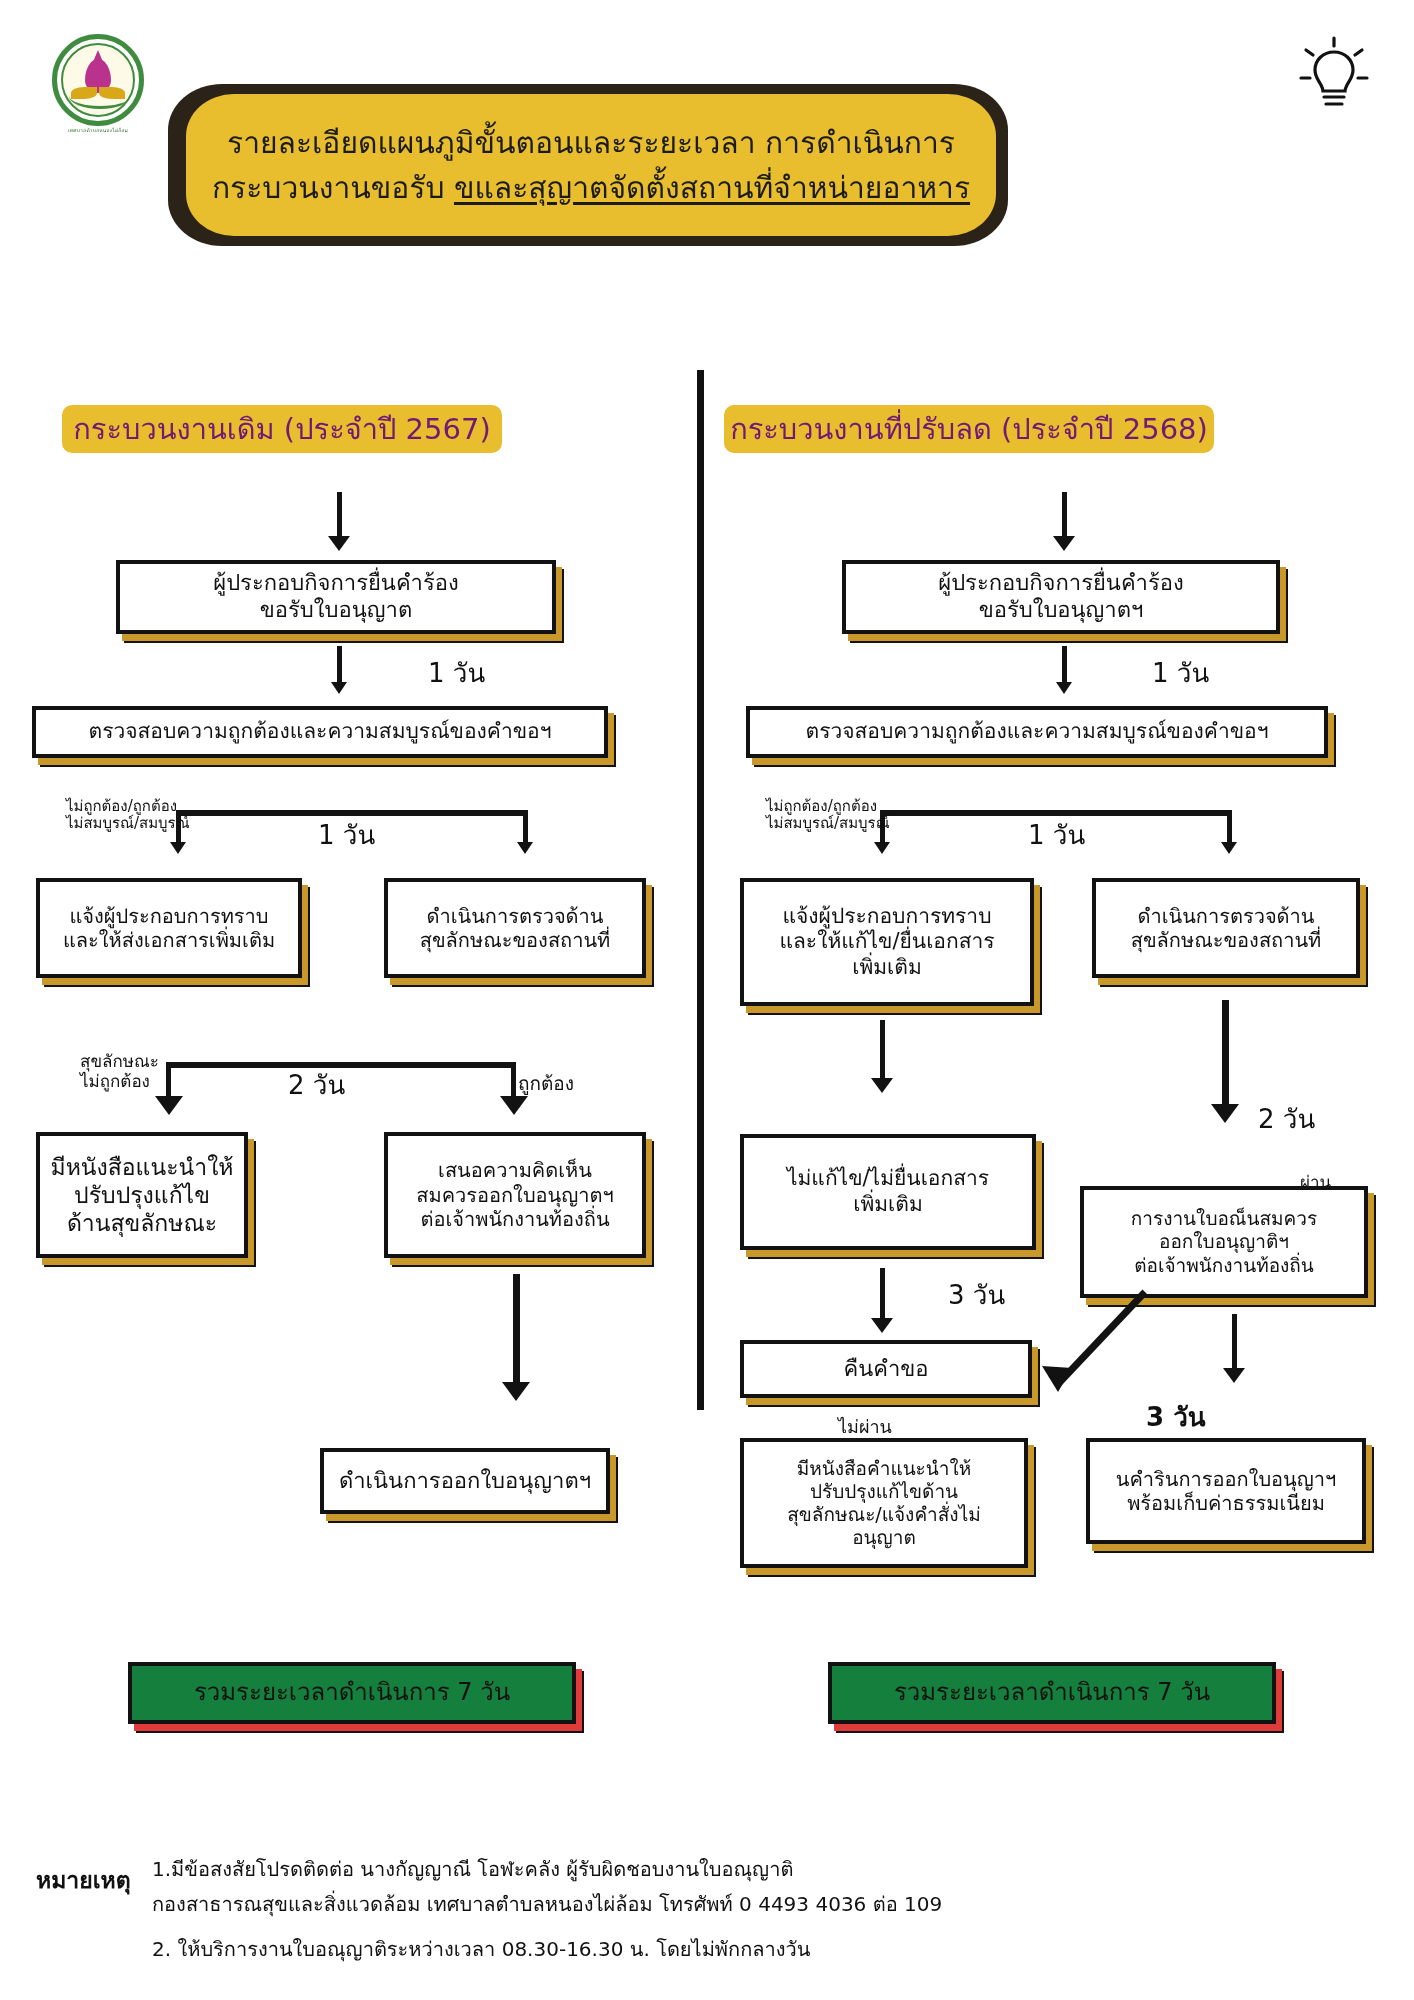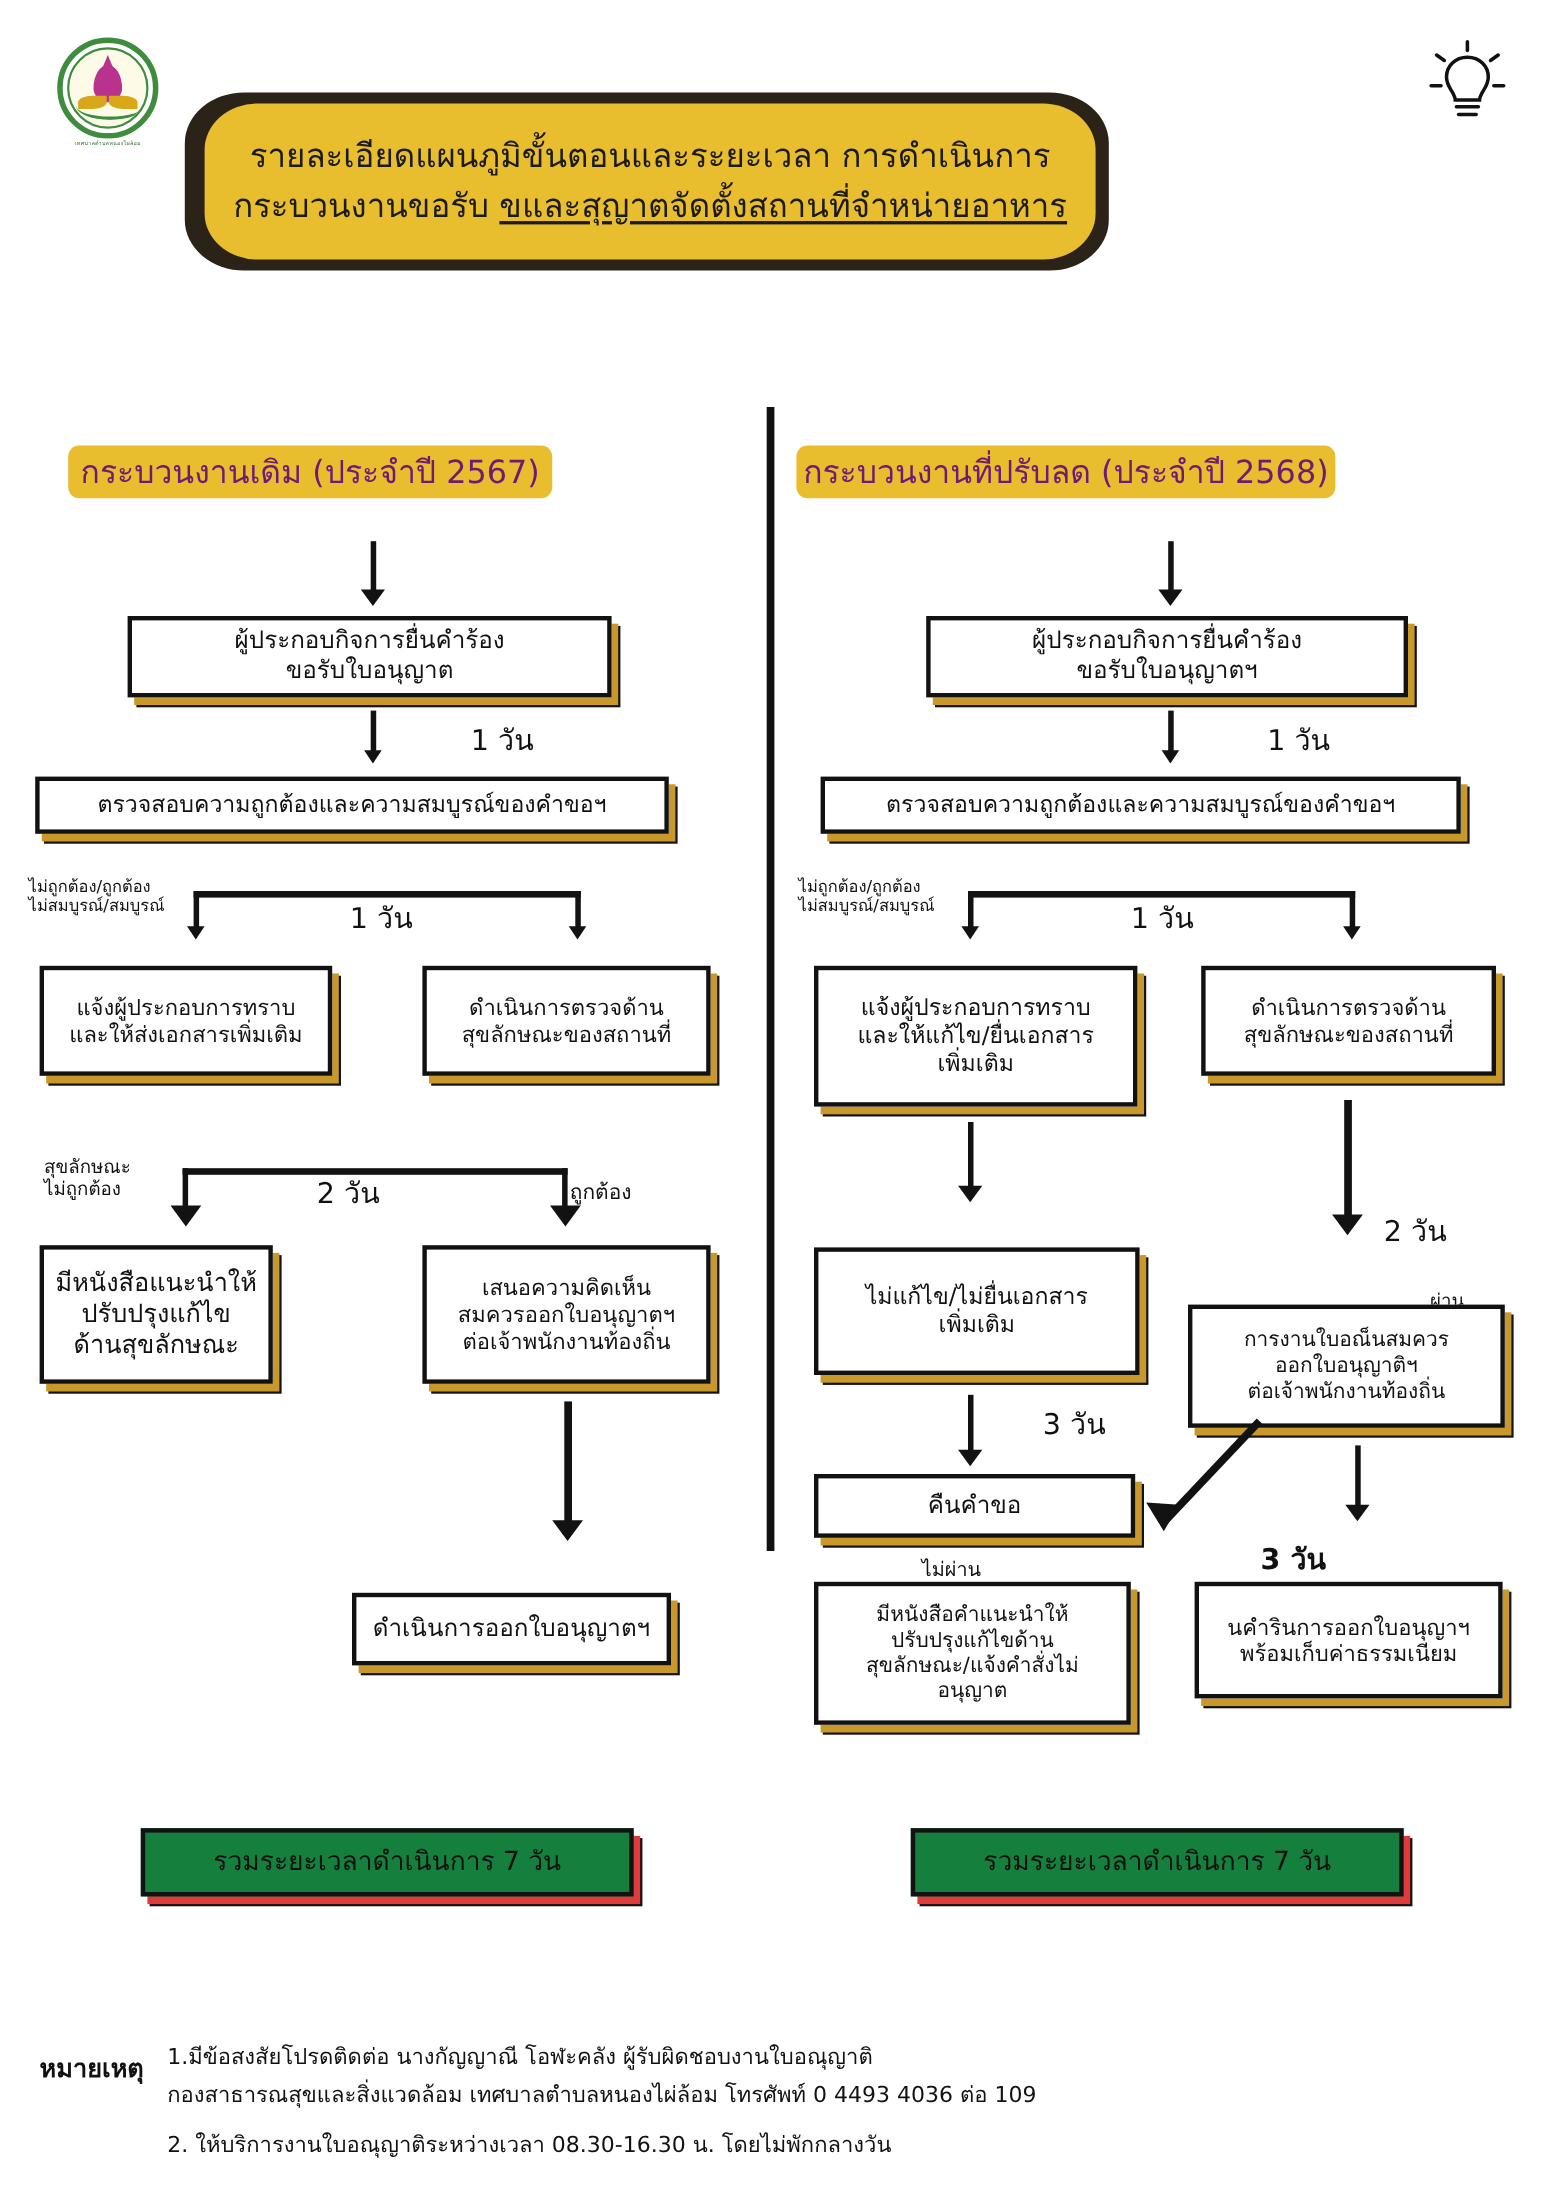--- a/index.html
+++ b/index.html
@@ -118,21 +118,21 @@
   }
   .arrowhead.big {
     border-left:14px solid transparent; border-right:14px solid transparent;
     border-top:19px solid #121212;
   }
   .diagarrow { position:absolute; }
 
   
   .lbl { position:absolute; color:#111; white-space:nowrap; }
   .lbl.day { font-size:26px; }
-  .lbl.small { font-size:15px; line-height:1.15; }
+  .lbl.small { font-size:15px; line-height:1.15;margin-left:40px; }
   .lbl.med { font-size:19px; }
   .lbl.bold { font-weight:bold; }
 
   
   .footer { position:absolute; left:36px; top:1852px; width:1340px; color:#111; }
   .footer .tag { position:absolute; left:0; top:10px; font-size:23px; font-weight:bold; }
   .footer .lines { position:absolute; left:116px; top:0; }
   .footer .lines div { font-size:20px; line-height:1.75; }
   .footer .lines .gap { height:10px; line-height:10px; font-size:0; }
 </style>

